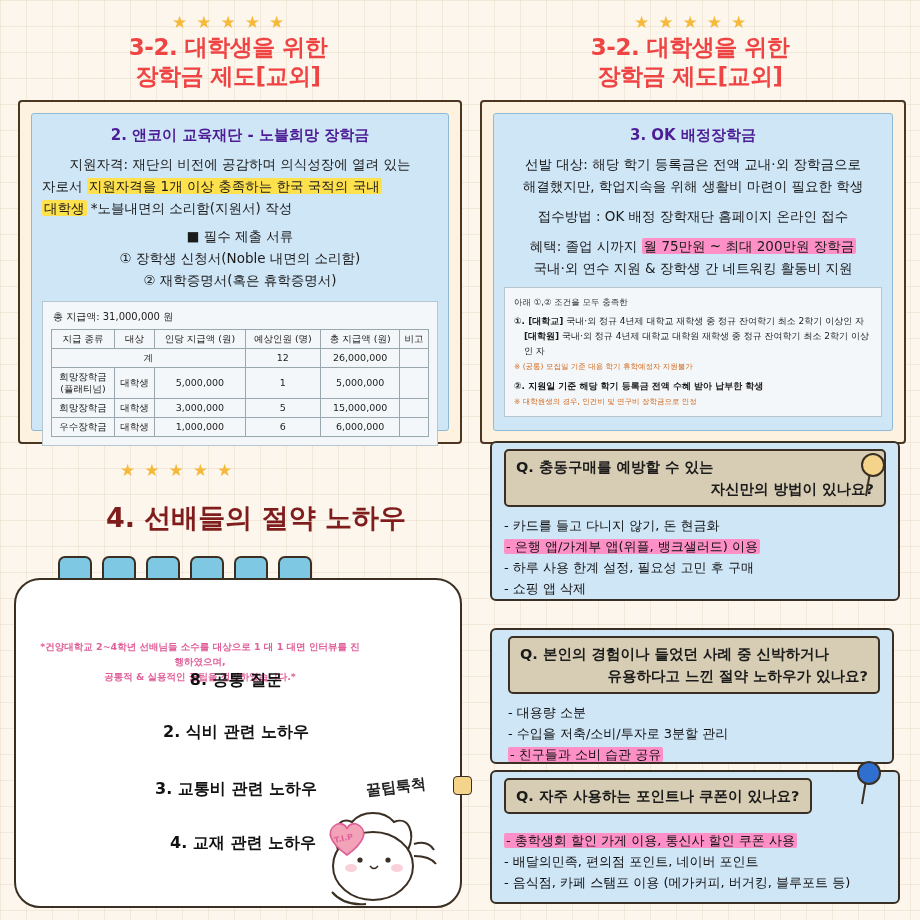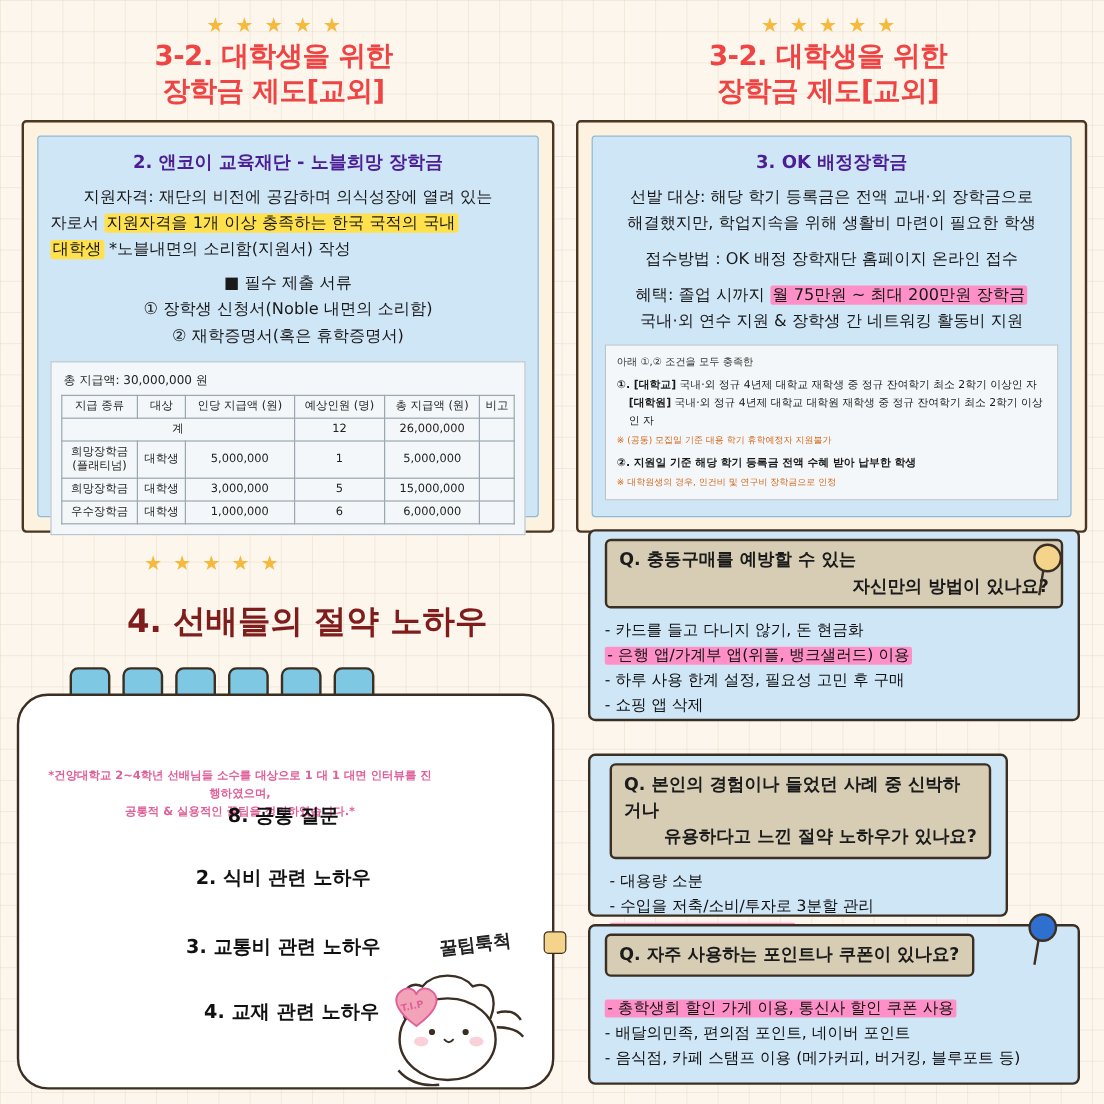--- a/index.html
+++ b/index.html
@@ -224,21 +224,21 @@
         </div>
       </div>
 
       <div class="ktext" style="margin-top:6px;">
         <div>■ 필수 제출 서류</div>
         <div>① 장학생 신청서(Noble 내면의 소리함)</div>
         <div>② 재학증명서(혹은 휴학증명서)</div>
       </div>
 
       <div class="tbl-wrap">
-        <div class="tbl-total">총 지급액: 30,000,000 원</div>
+        <div class="tbl-total">총 지급액: 31,000,000 원</div>
         <table class="fund">
           <thead>
             <tr>
               <th>지급 종류</th>
               <th>대상</th>
               <th>인당 지급액 (원)</th>
               <th>예상인원 (명)</th>
               <th>총 지급액 (원)</th>
               <th>비고</th>
             </tr>
@@ -399,21 +399,21 @@
       <div><span class="hl">- 은행 앱/가계부 앱(위플, 뱅크샐러드) 이용</span></div>
       <div><span>- 하루 사용 한계 설정, 필요성 고민 후 구매</span></div>
       <div><span>- 쇼핑 앱 삭제</span></div>
     </div>
   </div>
   <svg class="pin" style="left:852px;top:452px;" width="40" height="46" viewBox="0 0 40 46">
     <path d="M18 20 L14 44" stroke="#3b2f23" stroke-width="2" fill="none"></path>
     <circle cx="21" cy="13" r="11" fill="#f4d48a" stroke="#3b2f23" stroke-width="2"></circle>
   </svg>
 
-  <div class="qa" style="left:490px;top:628px;width:350px;height:136px;padding-left:16px;">
+  <div class="qa" style="left:490px;top:628px;width:404px;height:136px;padding-left:16px;">
     <div class="q-bar">
       <span>Q. 본인의 경험이나 들었던 사례 중 신박하거나</span>
       <span class="l2">유용하다고 느낀 절약 노하우가 있나요?</span>
     </div>
     <div class="ans">
       <div><span>- 대용량 소분</span></div>
       <div><span>- 수입을 저축/소비/투자로 3분할 관리</span></div>
       <div><span class="hl">- 친구들과 소비 습관 공유</span></div>
     </div>
   </div>

